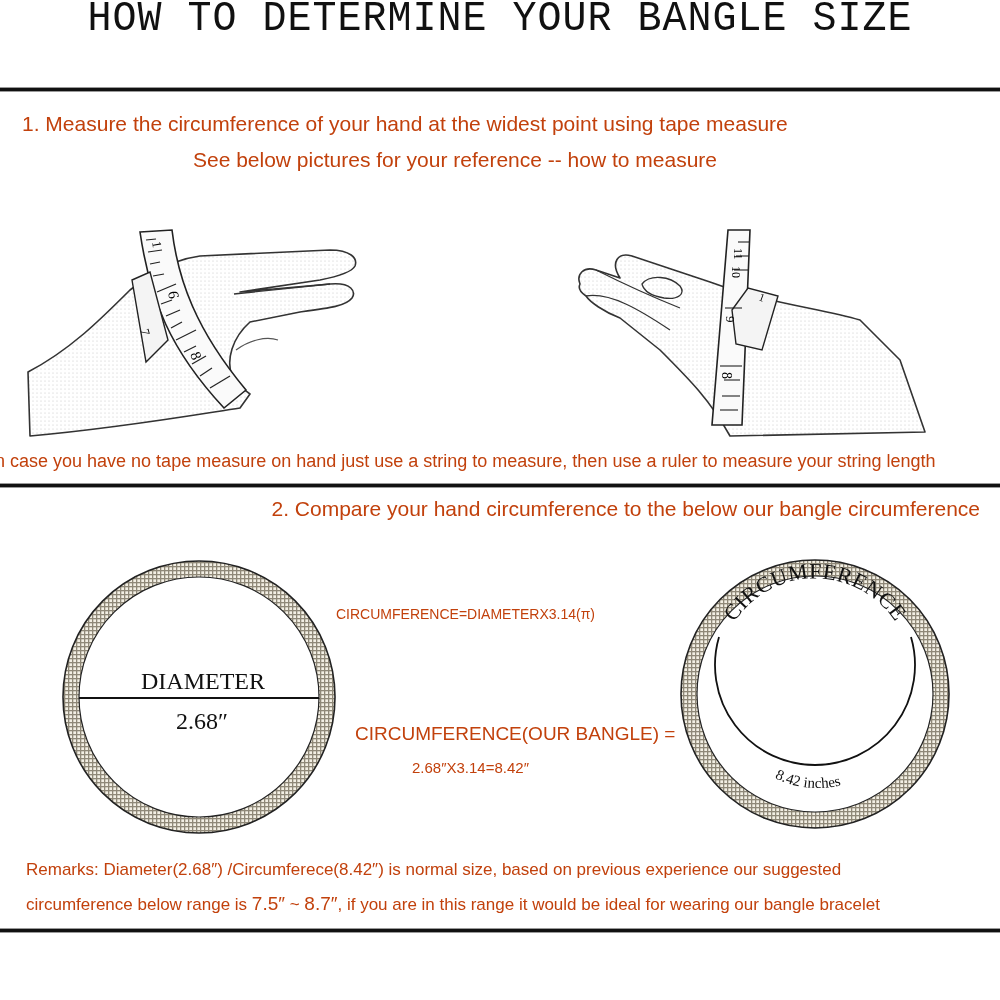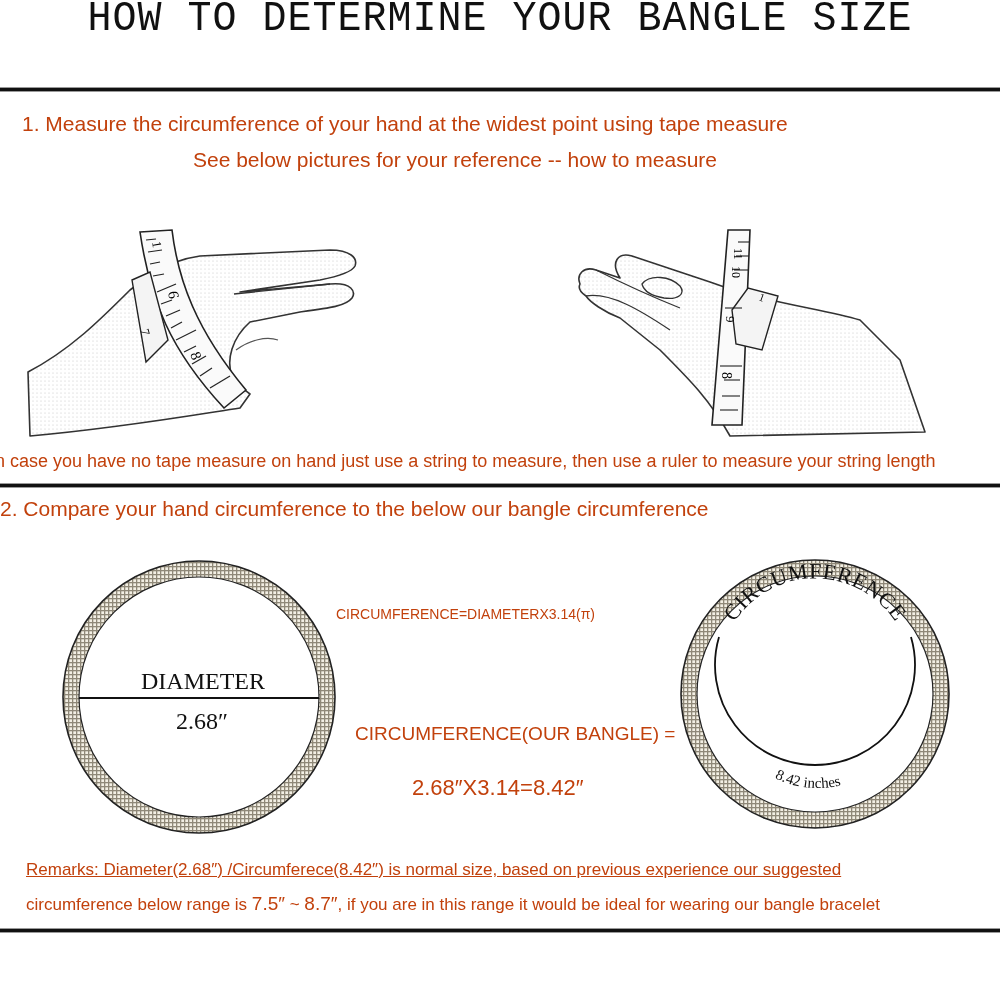--- a/index.html
+++ b/index.html
@@ -12,25 +12,25 @@
     transform: scaleY(1.05);
   }
   .rule {
     left: 0; width: 1000px; height: 3px; background: #111;
     box-shadow: 0 -1px 0 #9a9a9a, 0 1px 0 #9a9a9a;
   }
   .sans { font-family: "Liberation Sans", "DejaVu Sans", sans-serif; color: #c2410c; }
   .step1 { left: 22px; top: 112px; font-size: 21px; white-space: nowrap; }
   .sub1 { left: 0; width: 910px; top: 148px; font-size: 21px; text-align: center; white-space: nowrap; }
   .note { left: -10px; top: 451px; font-size: 18px; white-space: nowrap; }
-  .step2 { left: 0; width: 980px; top: 497px; font-size: 21px; text-align: left; white-space: nowrap; }
+  .step2 { left: 0; width: 980px; top: 497px; font-size: 21px; text-align: right; white-space: nowrap; }
   .formula1 { left: 336px; top: 606px; font-size: 14px; white-space: nowrap; }
   .formula2 { left: 355px; top: 723px; font-size: 19px; white-space: nowrap; }
-  .formula3 { left: 412px; top: 759px; font-size: 22px; white-space: nowrap; margin-top: 16px; }
-  .remark1 { left: 26px; top: 860px; font-size: 17px; white-space: nowrap; text-decoration: underline; }
+  .formula3 { left: 412px; top: 759px; font-size: 15px; white-space: nowrap; }
+  .remark1 { left: 26px; top: 860px; font-size: 17px; white-space: nowrap; }
   .remark2 { left: 26px; top: 893px; font-size: 17px; white-space: nowrap; }
   .remark2 .big { font-size: 19px; text-align: center; }
   svg text { font-family: "Liberation Serif", "DejaVu Serif", serif; }
 </style>
 </head>
 <body>
 
 <div class="abs title">HOW TO DETERMINE YOUR BANGLE SIZE</div>
 
 <div class="abs rule" style="top:88px;"></div>

